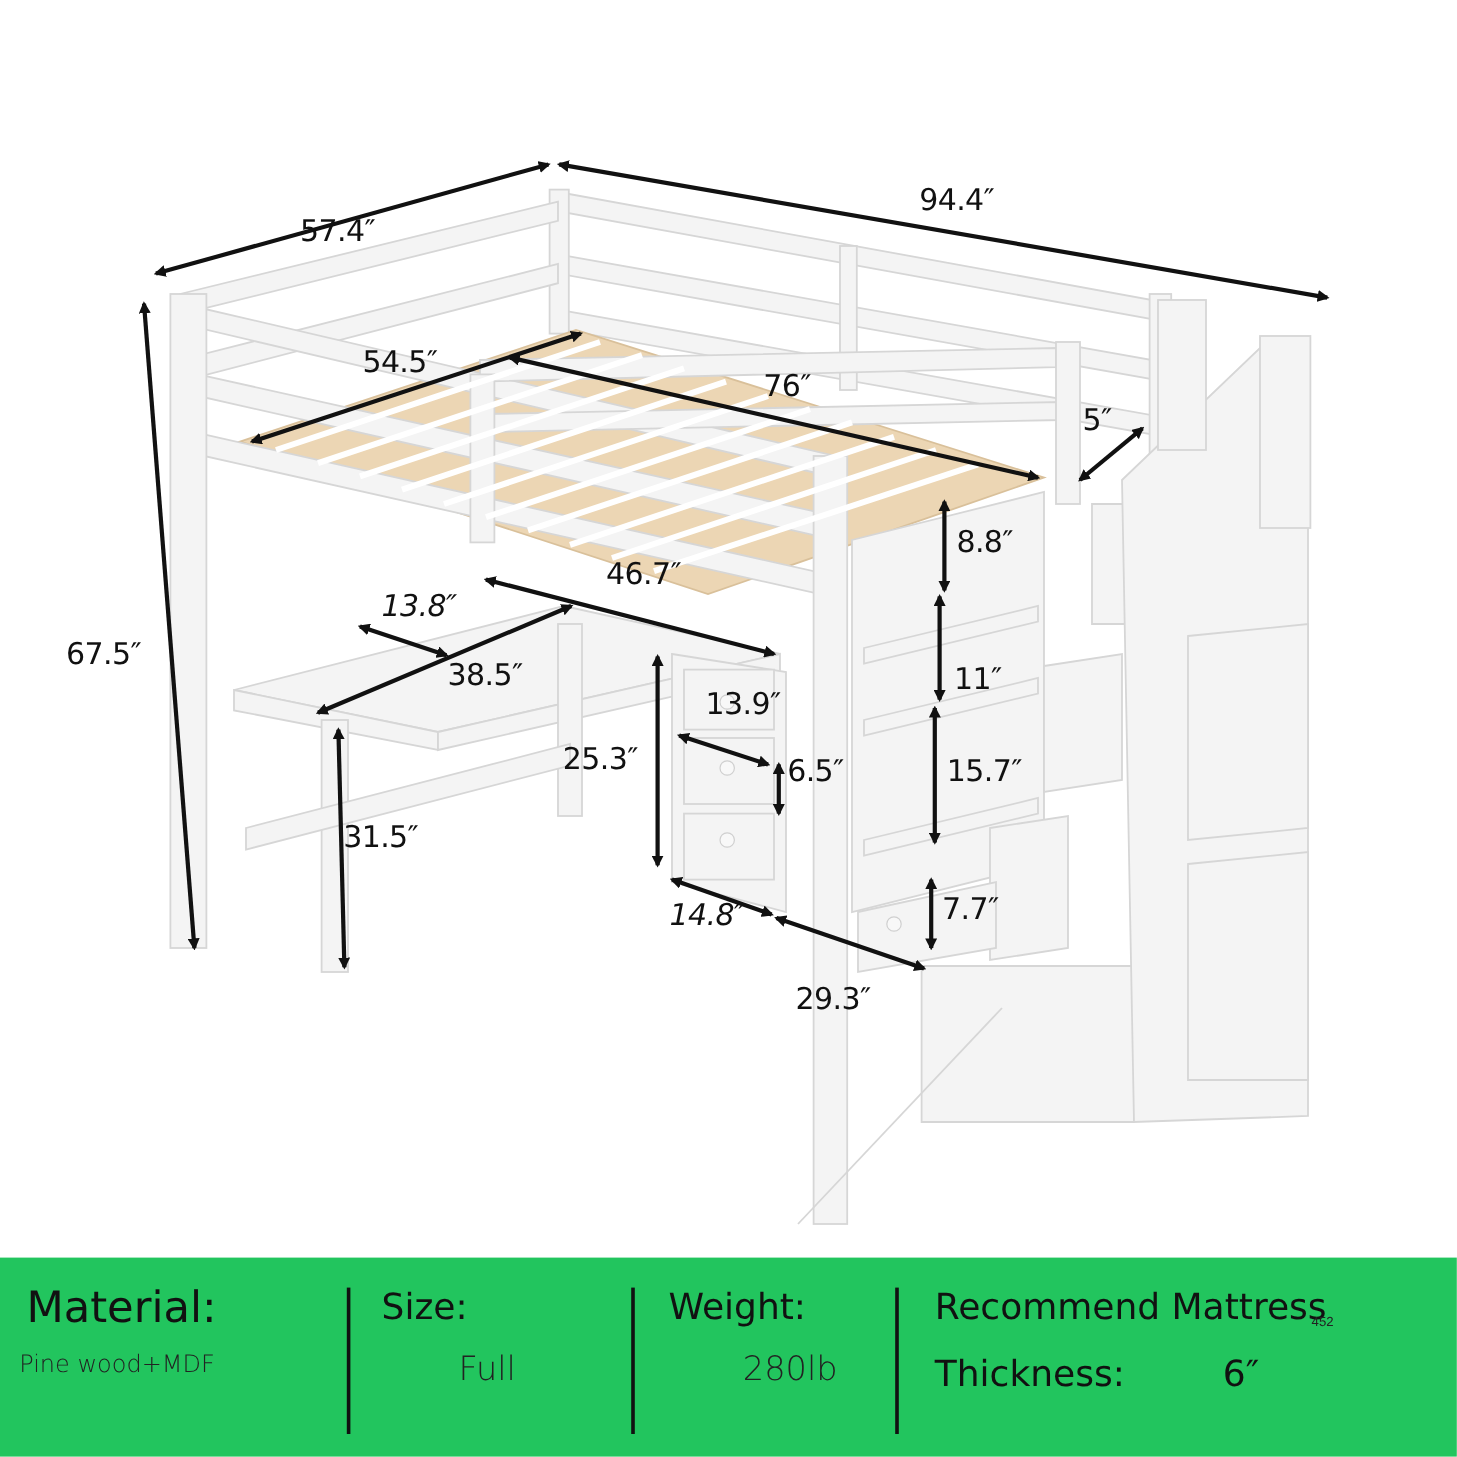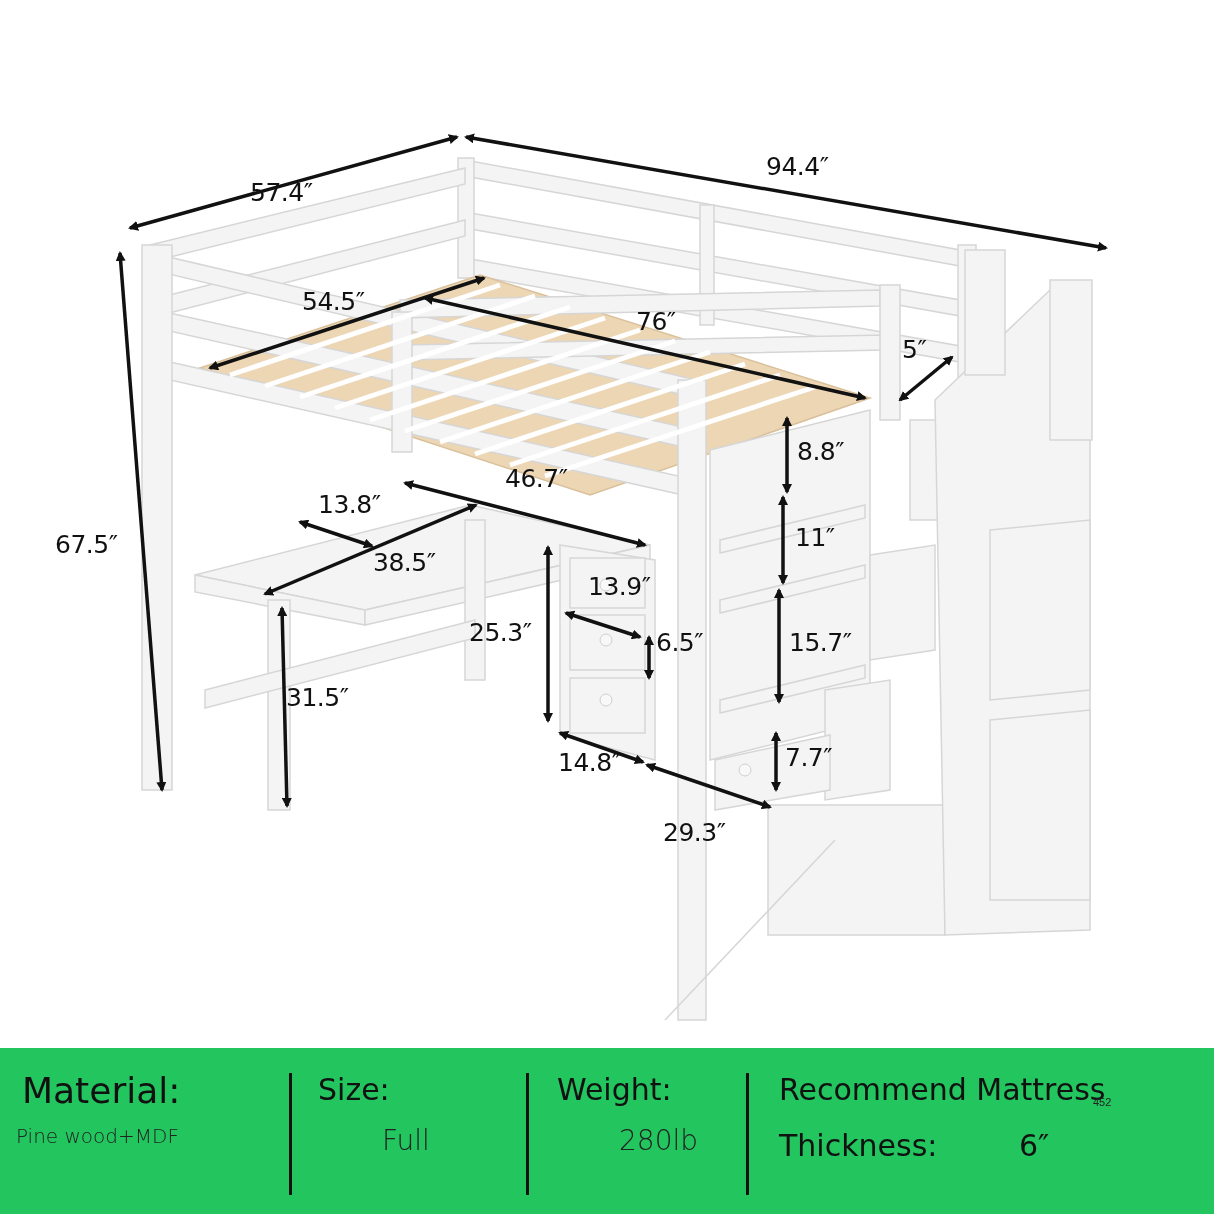--- a/index.html
+++ b/index.html
@@ -125,30 +125,30 @@
     </g>
   </svg>
 
   <span class="dim" style="left:250px;top:148px;margin-top:30px;">57.4″</span>
   <span class="dim" style="left:766px;top:152px;">94.4″</span>
   <span class="dim" style="left:55px;top:530px;">67.5″</span>
   <span class="dim" style="left:302px;top:287px;">54.5″</span>
   <span class="dim" style="left:636px;top:307px;">76″</span>
   <span class="dim" style="left:902px;top:335px;">5″</span>
   <span class="dim" style="left:797px;top:437px;">8.8″</span>
-  <span class="dim" style="left:795px;top:523px;">11″</span>
+  <span class="dim" style="left:795px;top:551px;">11″</span>
   <span class="dim" style="left:789px;top:628px;">15.7″</span>
   <span class="dim" style="left:505px;top:464px;">46.7″</span>
-  <span class="dim" style="left:318px;top:490px;">13.8″</span>
+  <span class="dim" style="left:318px;top:490px;font-style:italic;">13.8″</span>
   <span class="dim" style="left:373px;top:548px;">38.5″</span>
   <span class="dim" style="left:286px;top:683px;">31.5″</span>
   <span class="dim" style="left:469px;top:618px;">25.3″</span>
   <span class="dim" style="left:588px;top:572px;">13.9″</span>
   <span class="dim" style="left:656px;top:628px;">6.5″</span>
-  <span class="dim" style="left:558px;top:748px;">14.8″</span>
+  <span class="dim" style="left:558px;top:748px;font-style:italic;">14.8″</span>
   <span class="dim" style="left:663px;top:818px;">29.3″</span>
   <span class="dim" style="left:785px;top:743px;">7.7″</span>
 </div>
 
 <div id="specbar">
   <div class="spec-col" style="left:0;width:290px;">
     <span class="spec-h" style="left:22px;top:22px;font-size:36px;">Material:</span>
     <span class="spec-v" style="left:16px;top:76px;font-size:20px;">Pine wood+MDF</span>
   </div>
   <div class="divider" style="left:289px;"></div>

